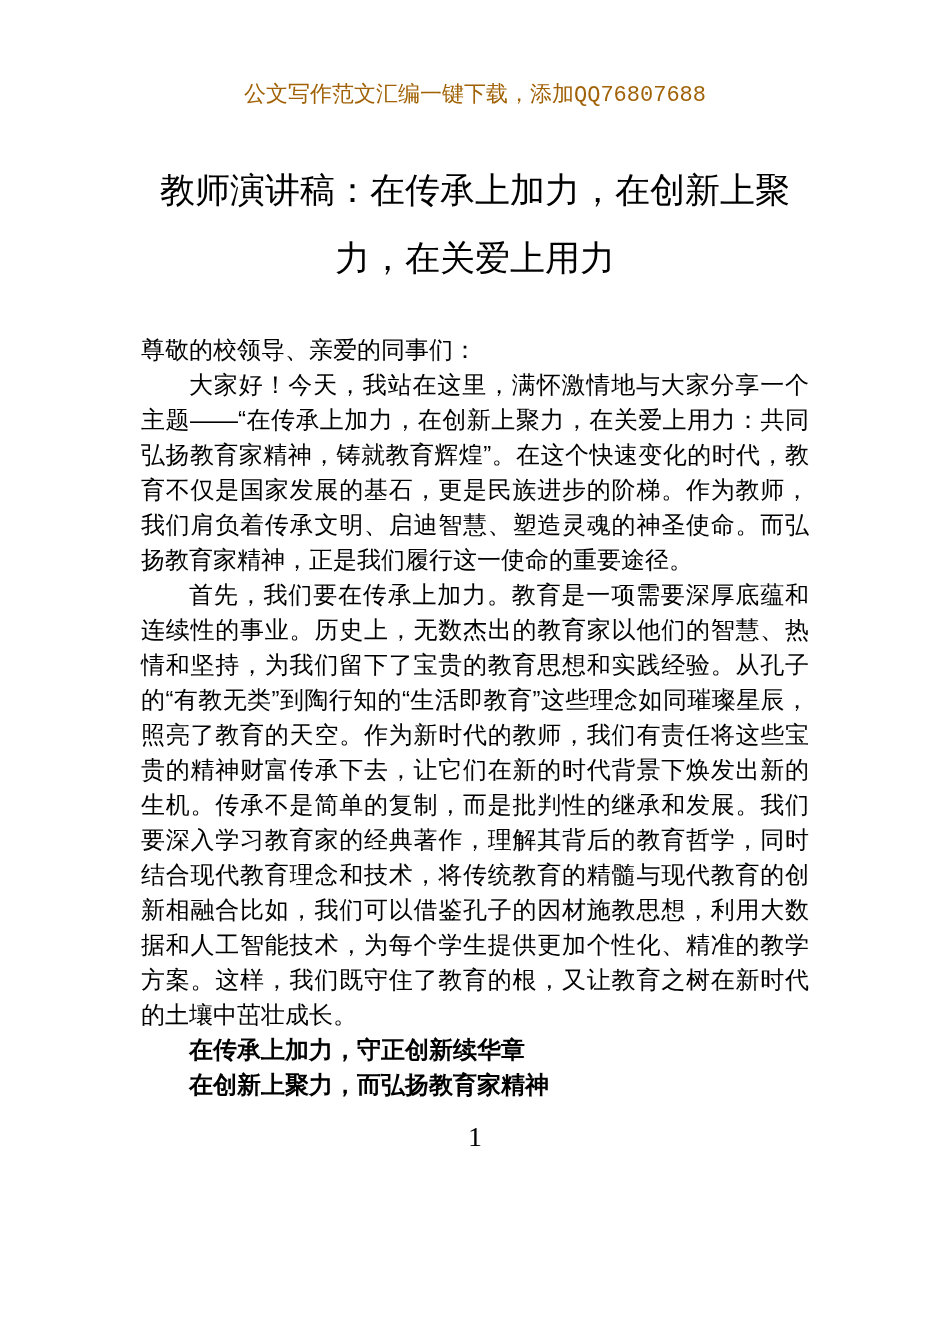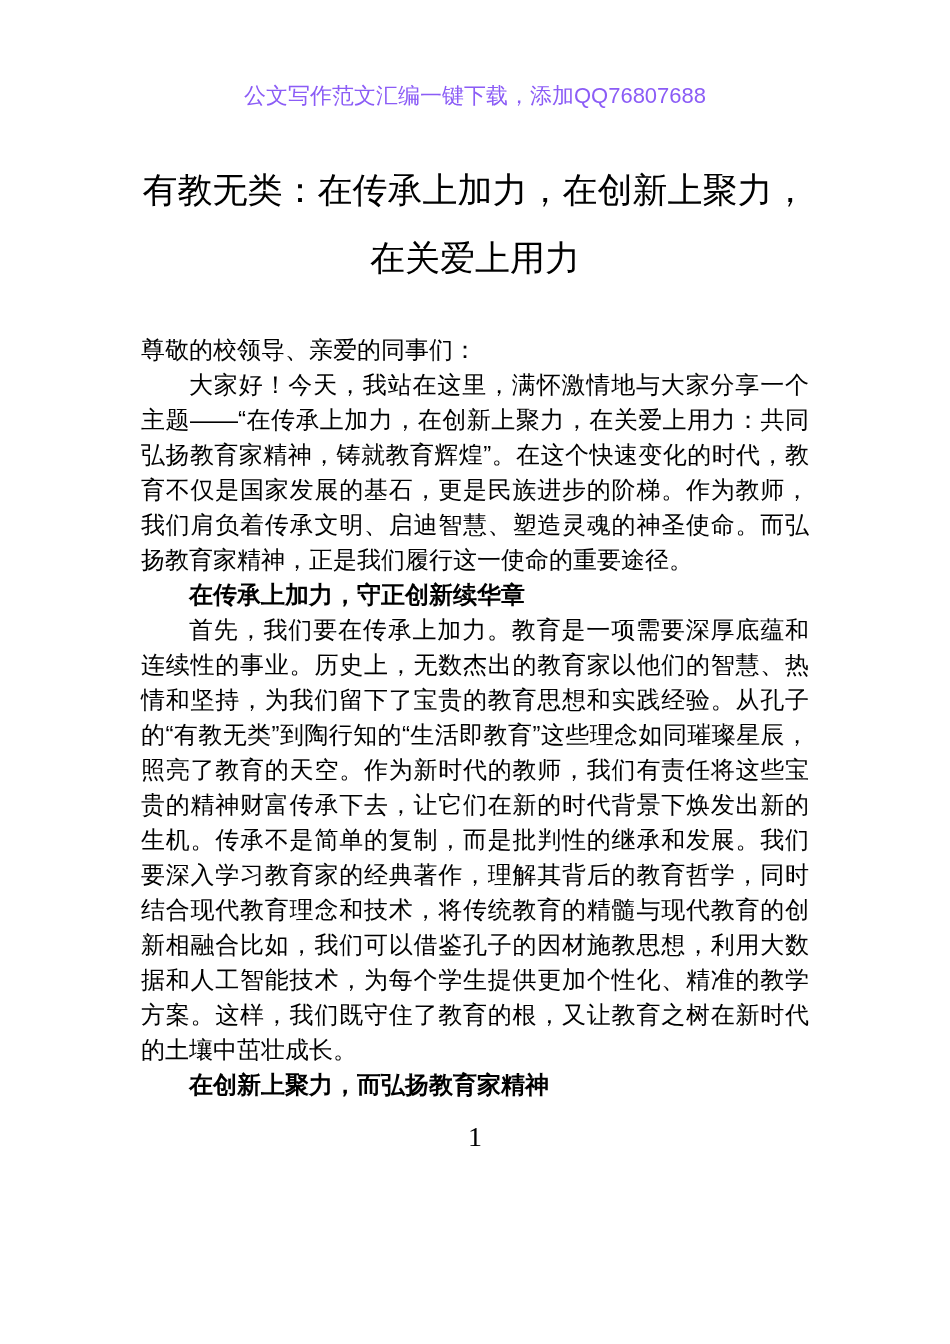--- a/index.html
+++ b/index.html
@@ -61,27 +61,27 @@
     font-family: "Liberation Serif", serif;
     font-size: 28px;
     line-height: 30px;
   }
 </style>
 </head>
 <body>
 
 <div class="page">
 
-  <div class="banner" style="color: #8b5cf6;">公文写作范文汇编一键下载，添加QQ76807688</div>
+  <div class="banner" style="color: #a16207; font-family: Liberation Mono, monospace;">公文写作范文汇编一键下载，添加QQ76807688</div>
 
-  <h1 class="title">有教无类：在传承上加力，在创新上聚力，在关爱上用力</h1>
+  <h1 class="title">教师演讲稿：在传承上加力，在创新上聚力，在关爱上用力</h1>
 
   <div class="content">
     <p class="salutation">尊敬的校领导、亲爱的同事们：</p>
     <p class="para">大家好！今天，我站在这里，满怀激情地与大家分享一个主题——“在传承上加力，在创新上聚力，在关爱上用力：共同弘扬教育家精神，铸就教育辉煌”。在这个快速变化的时代，教育不仅是国家发展的基石，更是民族进步的阶梯。作为教师，我们肩负着传承文明、启迪智慧、塑造灵魂的神圣使命。而弘扬教育家精神，正是我们履行这一使命的重要途径。</p>
+    <p class="para">首先，我们要在传承上加力。教育是一项需要深厚底蕴和连续性的事业。历史上，无数杰出的教育家以他们的智慧、热情和坚持，为我们留下了宝贵的教育思想和实践经验。从孔子的“有教无类”到陶行知的“生活即教育”这些理念如同璀璨星辰，照亮了教育的天空。作为新时代的教师，我们有责任将这些宝贵的精神财富传承下去，让它们在新的时代背景下焕发出新的生机。传承不是简单的复制，而是批判性的继承和发展。我们要深入学习教育家的经典著作，理解其背后的教育哲学，同时结合现代教育理念和技术，将传统教育的精髓与现代教育的创新相融合比如，我们可以借鉴孔子的因材施教思想，利用大数据和人工智能技术，为每个学生提供更加个性化、精准的教学方案。这样，我们既守住了教育的根，又让教育之树在新时代的土壤中茁壮成长。</p>
     <p class="para subheading">在传承上加力，守正创新续华章</p>
-    <p class="para">首先，我们要在传承上加力。教育是一项需要深厚底蕴和连续性的事业。历史上，无数杰出的教育家以他们的智慧、热情和坚持，为我们留下了宝贵的教育思想和实践经验。从孔子的“有教无类”到陶行知的“生活即教育”这些理念如同璀璨星辰，照亮了教育的天空。作为新时代的教师，我们有责任将这些宝贵的精神财富传承下去，让它们在新的时代背景下焕发出新的生机。传承不是简单的复制，而是批判性的继承和发展。我们要深入学习教育家的经典著作，理解其背后的教育哲学，同时结合现代教育理念和技术，将传统教育的精髓与现代教育的创新相融合比如，我们可以借鉴孔子的因材施教思想，利用大数据和人工智能技术，为每个学生提供更加个性化、精准的教学方案。这样，我们既守住了教育的根，又让教育之树在新时代的土壤中茁壮成长。</p>
     <p class="para subheading">在创新上聚力，而弘扬教育家精神</p>
   </div>
 
   <div class="page-number">1</div>
 
 </div>
 
 </body></html>

